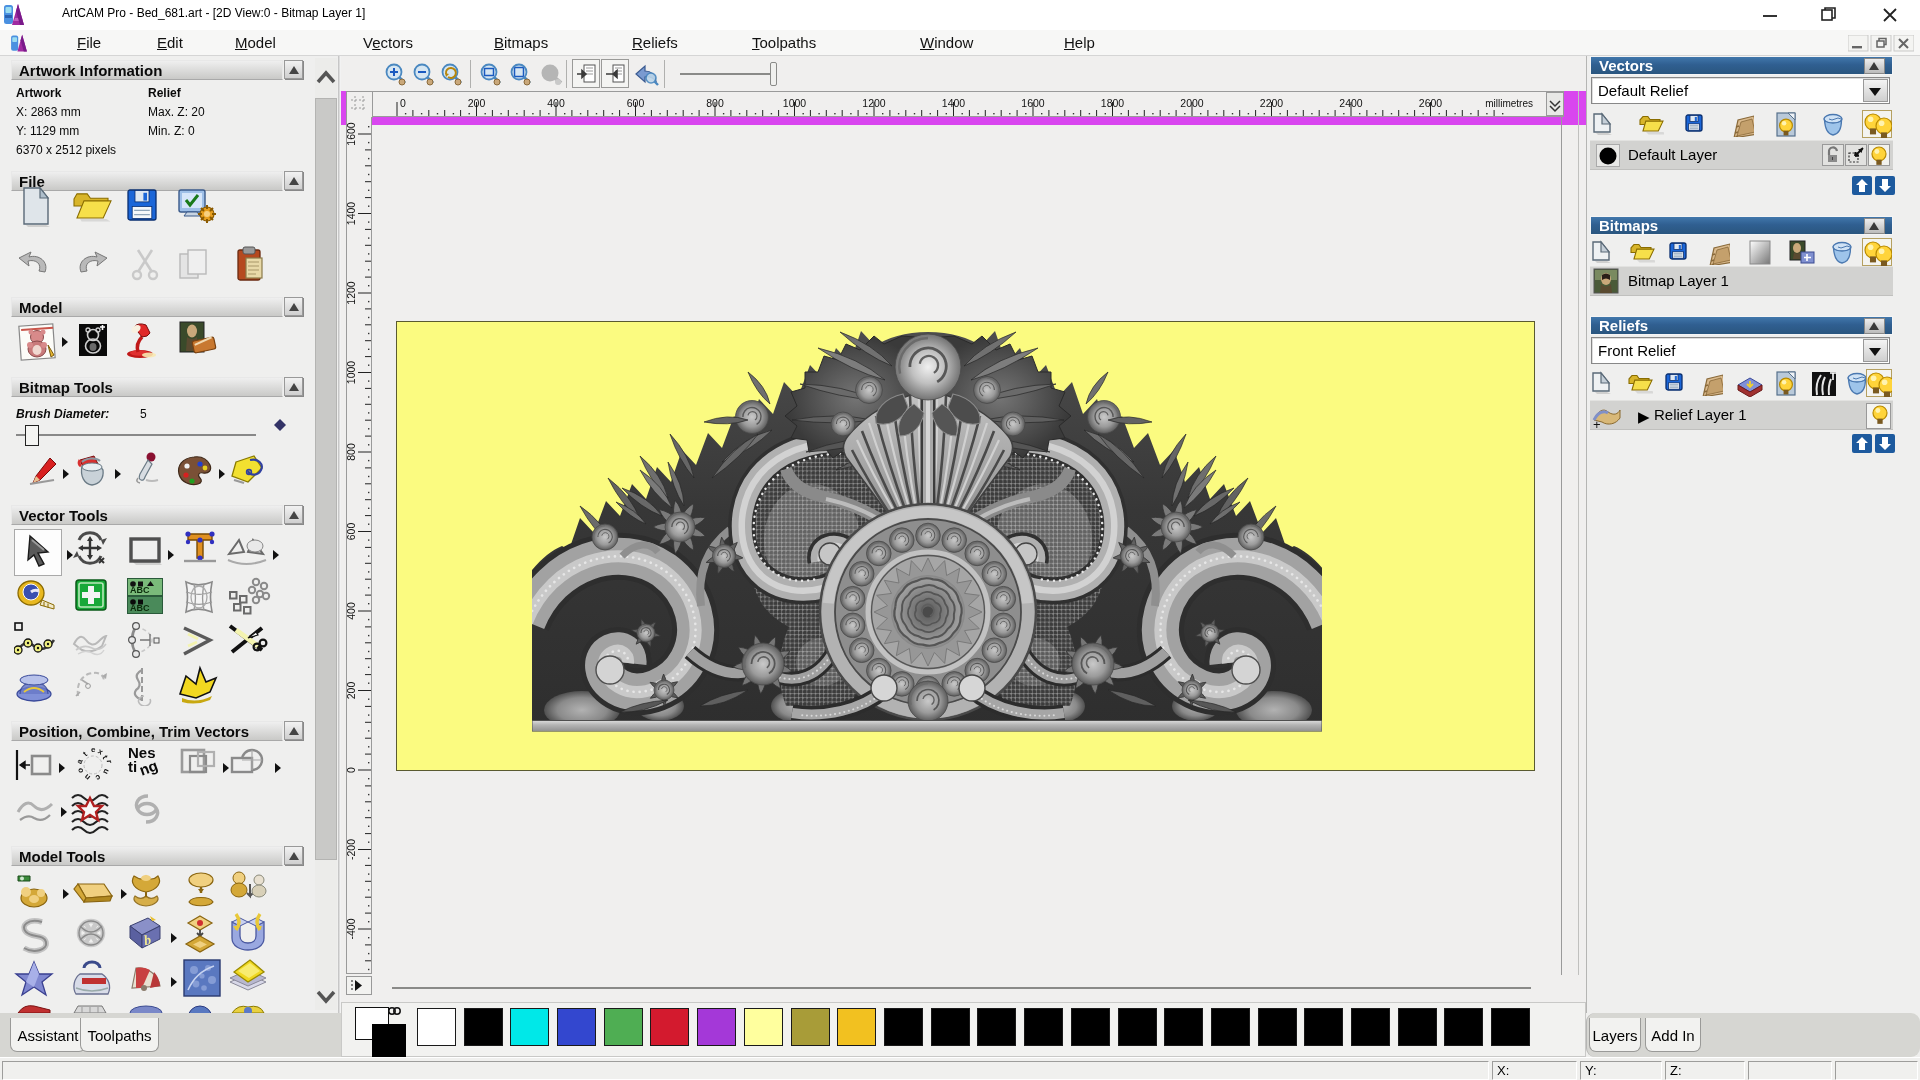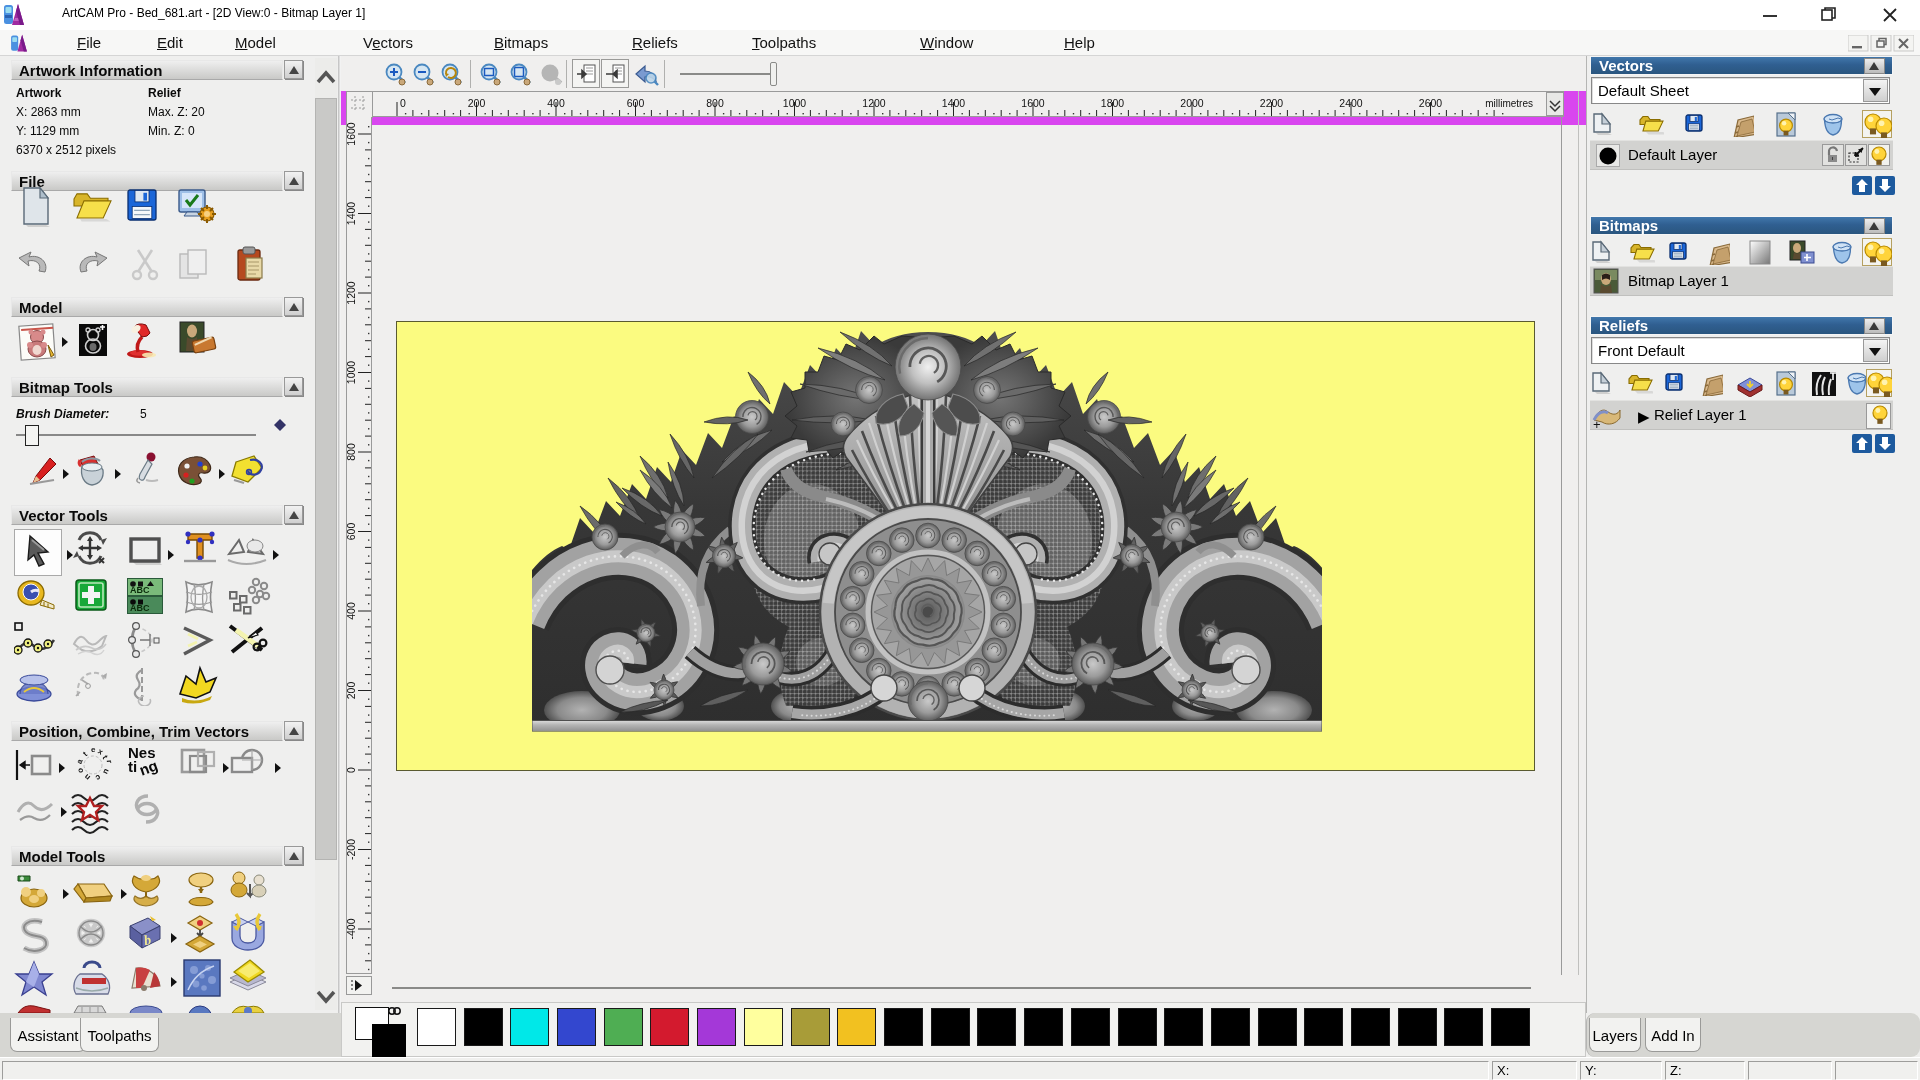--- a/index.html
+++ b/index.html
@@ -1514,21 +1514,21 @@
 <div class="swatch" style="left:1304px;top:1008px;background:#000000;position:absolute"></div>
 <div class="swatch" style="left:1351px;top:1008px;background:#000000;position:absolute"></div>
 <div class="swatch" style="left:1398px;top:1008px;background:#000000;position:absolute"></div>
 <div class="swatch" style="left:1444px;top:1008px;background:#000000;position:absolute"></div>
 <div class="swatch" style="left:1491px;top:1008px;background:#000000;position:absolute"></div>
   </div>
 
 <div id="rightpanel"></div>
 <div class="bluehdr" style="top:56px">Vectors</div>
 <div class="bluebtn" style="top:58px"></div>
-<div class="combo" style="top:77px">Default Sheet</div>
+<div class="combo" style="top:77px">Default Relief</div>
 <div class="combobtn" style="top:79px"></div>
 <div class="layerrow" style="top:140px">
   <div class="abs" style="left:6px;top:3px;width:24px;height:23px;background:#e8e8e6;border:1px solid #aaa"></div>
   <svg class="icon" style="left:9px;top:6px" width="18" height="18" viewBox="0 0 18 18">
       <circle cx="9" cy="9" r="8.5" fill="#000"></circle>
     </svg>
   <div class="abs" style="left:38px;top:5px">Default Layer</div>
 </div>
 <div class="updown" style="left:1852px;top:176px"><svg width="20" height="19" viewBox="0 0 20 19">
       <path d="M10 3 L16 9 H13 V16 H7 V9 H4 Z" fill="#fff"></path>
@@ -1538,21 +1538,21 @@
     </svg></div>
 
 <div class="bluehdr" style="top:216px">Bitmaps</div>
 <div class="bluebtn" style="top:218px"></div>
 <div class="layerrow" style="top:266px">
   <div class="abs" style="left:38px;top:5px">Bitmap Layer 1</div>
 </div>
 
 <div class="bluehdr" style="top:316px">Reliefs</div>
 <div class="bluebtn" style="top:318px"></div>
-<div class="combo" style="top:337px">Front Default</div>
+<div class="combo" style="top:337px">Front Relief</div>
 <div class="combobtn" style="top:339px"></div>
 <div class="layerrow" style="top:400px">
   <div class="abs" style="left:48px;top:7px">▶</div>
   <div class="abs" style="left:64px;top:5px">Relief Layer 1</div>
   <div class="abs" style="left:276px;top:2px;width:25px;height:26px;background:#f4f4f2;border:1px solid #999"></div>
 </div>
 <div class="updown" style="left:1852px;top:434px"><svg width="20" height="19" viewBox="0 0 20 19">
       <path d="M10 3 L16 9 H13 V16 H7 V9 H4 Z" fill="#fff"></path>
     </svg></div>
 <div class="updown" style="left:1875px;top:434px"><svg width="20" height="19" viewBox="0 0 20 19">

